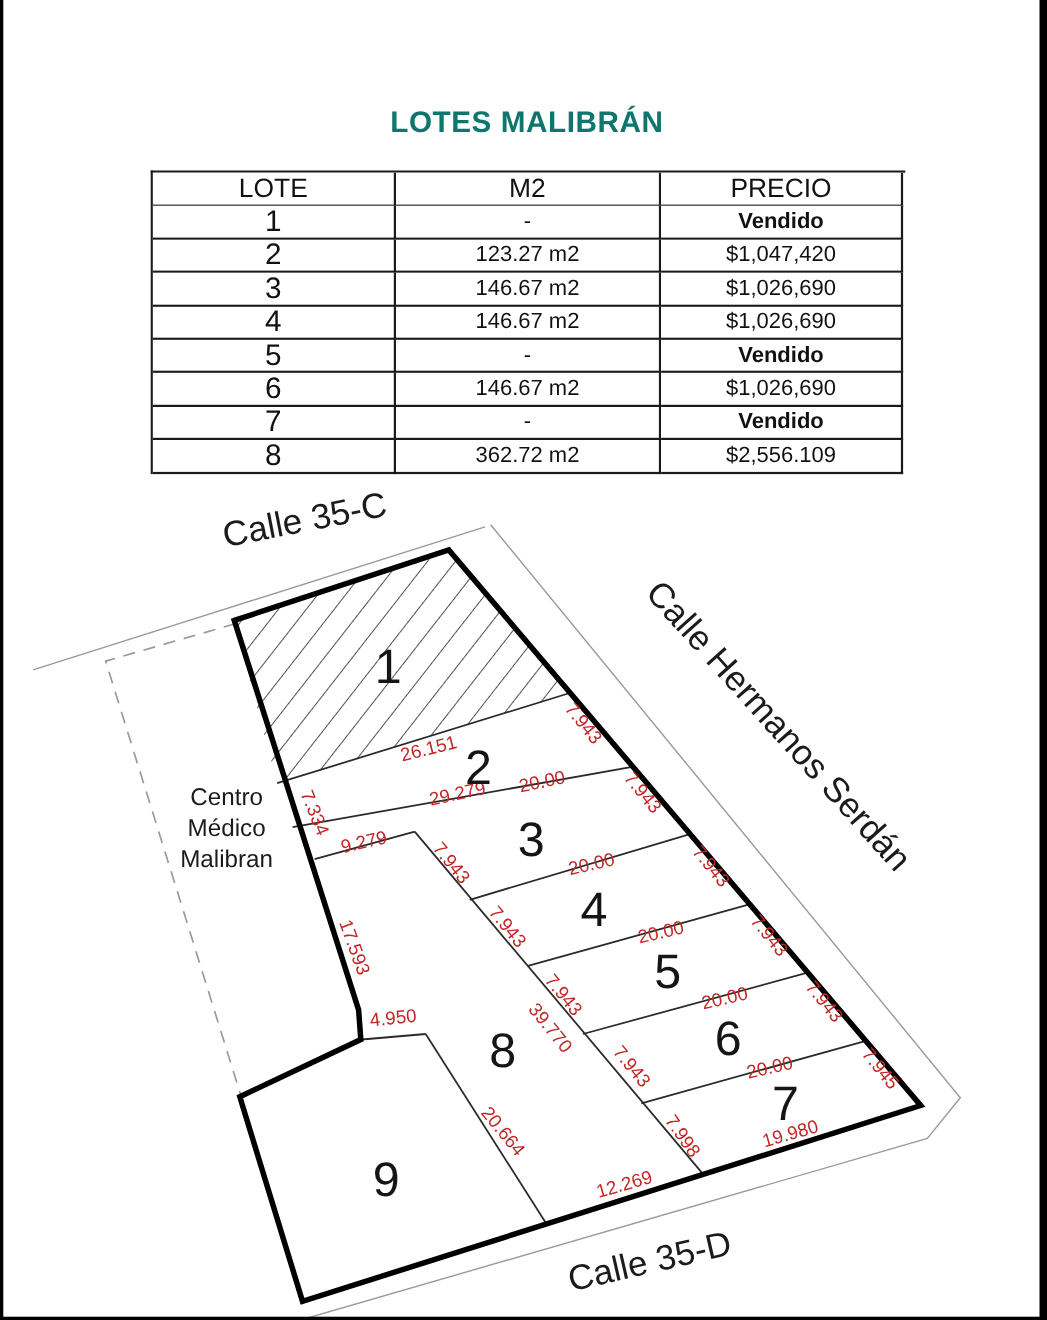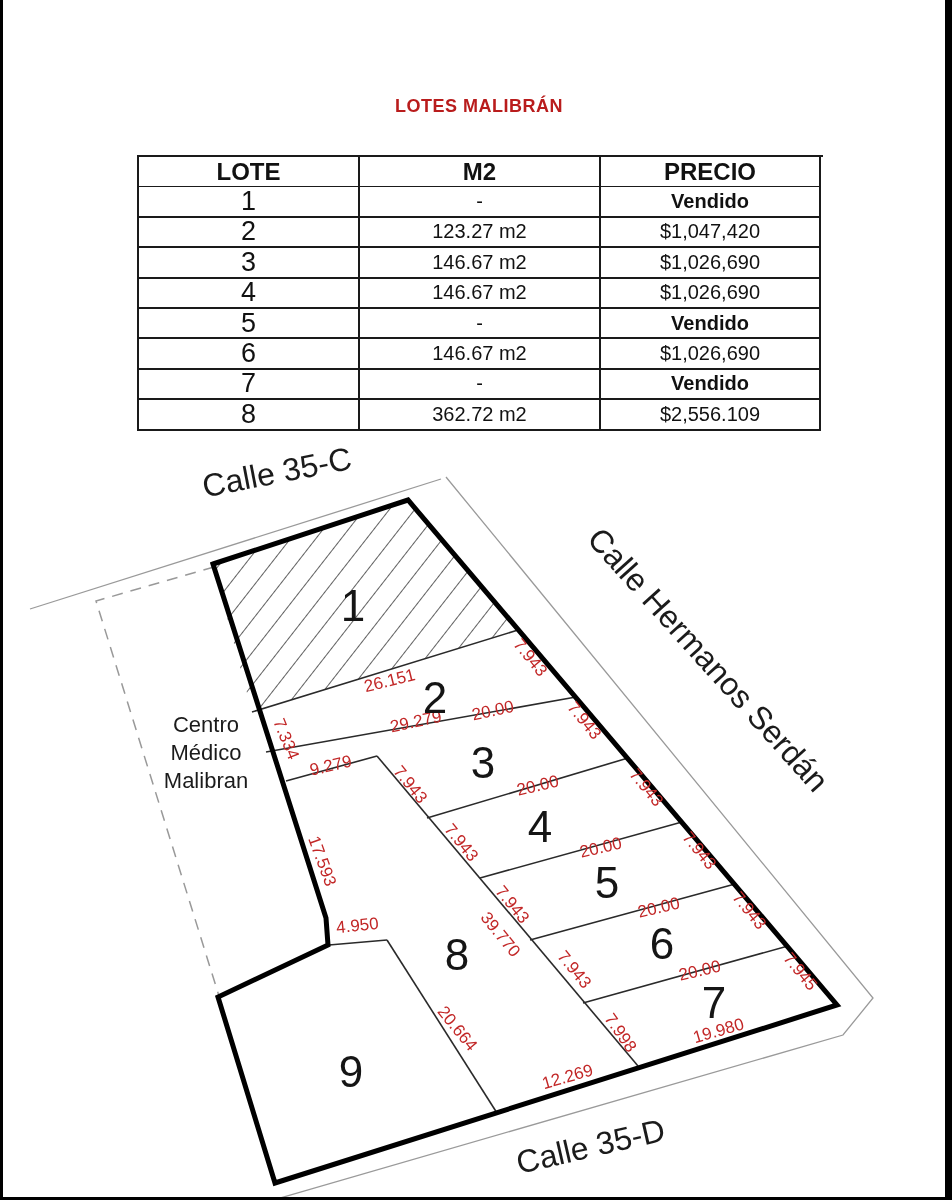--- a/index.html
+++ b/index.html
@@ -8,35 +8,35 @@
     overflow:hidden;font-family:"Liberation Sans", sans-serif;color:#111;
   }
   
   .edge{position:absolute;background:#000;}
   .edge-left{left:0;top:0;width:3px;height:1200px;}
   .edge-right{right:0;top:0;width:7px;height:1200px;}
   .edge-bottom{left:0;bottom:0;width:952px;height:3px;}
 
   .doc-title{
     position:absolute;left:137px;top:96px;width:684px;text-align:center;
-    font-size:18px;font-weight:bold;letter-spacing:.5px;color:#b91c1c;
+    font-size:27px;font-weight:bold;letter-spacing:.5px;color:#0f766e;
   }
 
   .lots-table{
     position:absolute;left:137px;top:155px;width:684px;
     border:2px solid #1a1a1a;border-right:none;border-bottom:none;
     display:grid;grid-template-columns:221px 241px 220px;
     grid-auto-rows:30.4px;
   }
   .lots-table .cell{
     border-right:2px solid #1a1a1a;border-bottom:2px solid #1a1a1a;
     display:flex;align-items:center;justify-content:center;
     font-size:20px;background:#fff;
   }
-  .lots-table .head{font-weight:bold;font-size:24px;height:29px;}
+  .lots-table .head{font-weight:normal;font-size:24px;height:29px;}
   .lots-table .c0{font-size:27px;}
   .hdr-row{display:contents;}
   .tr{display:contents;}
 
   svg text{font-family:"Liberation Sans", sans-serif;}
   .dim{font-size:17px;fill:#c22727;}
   .lotnum{font-size:44px;fill:#151515;}
   .street{font-size:32px;fill:#1b1b1b;}
   .landmark{font-size:22px;fill:#1b1b1b;}
 </style>

